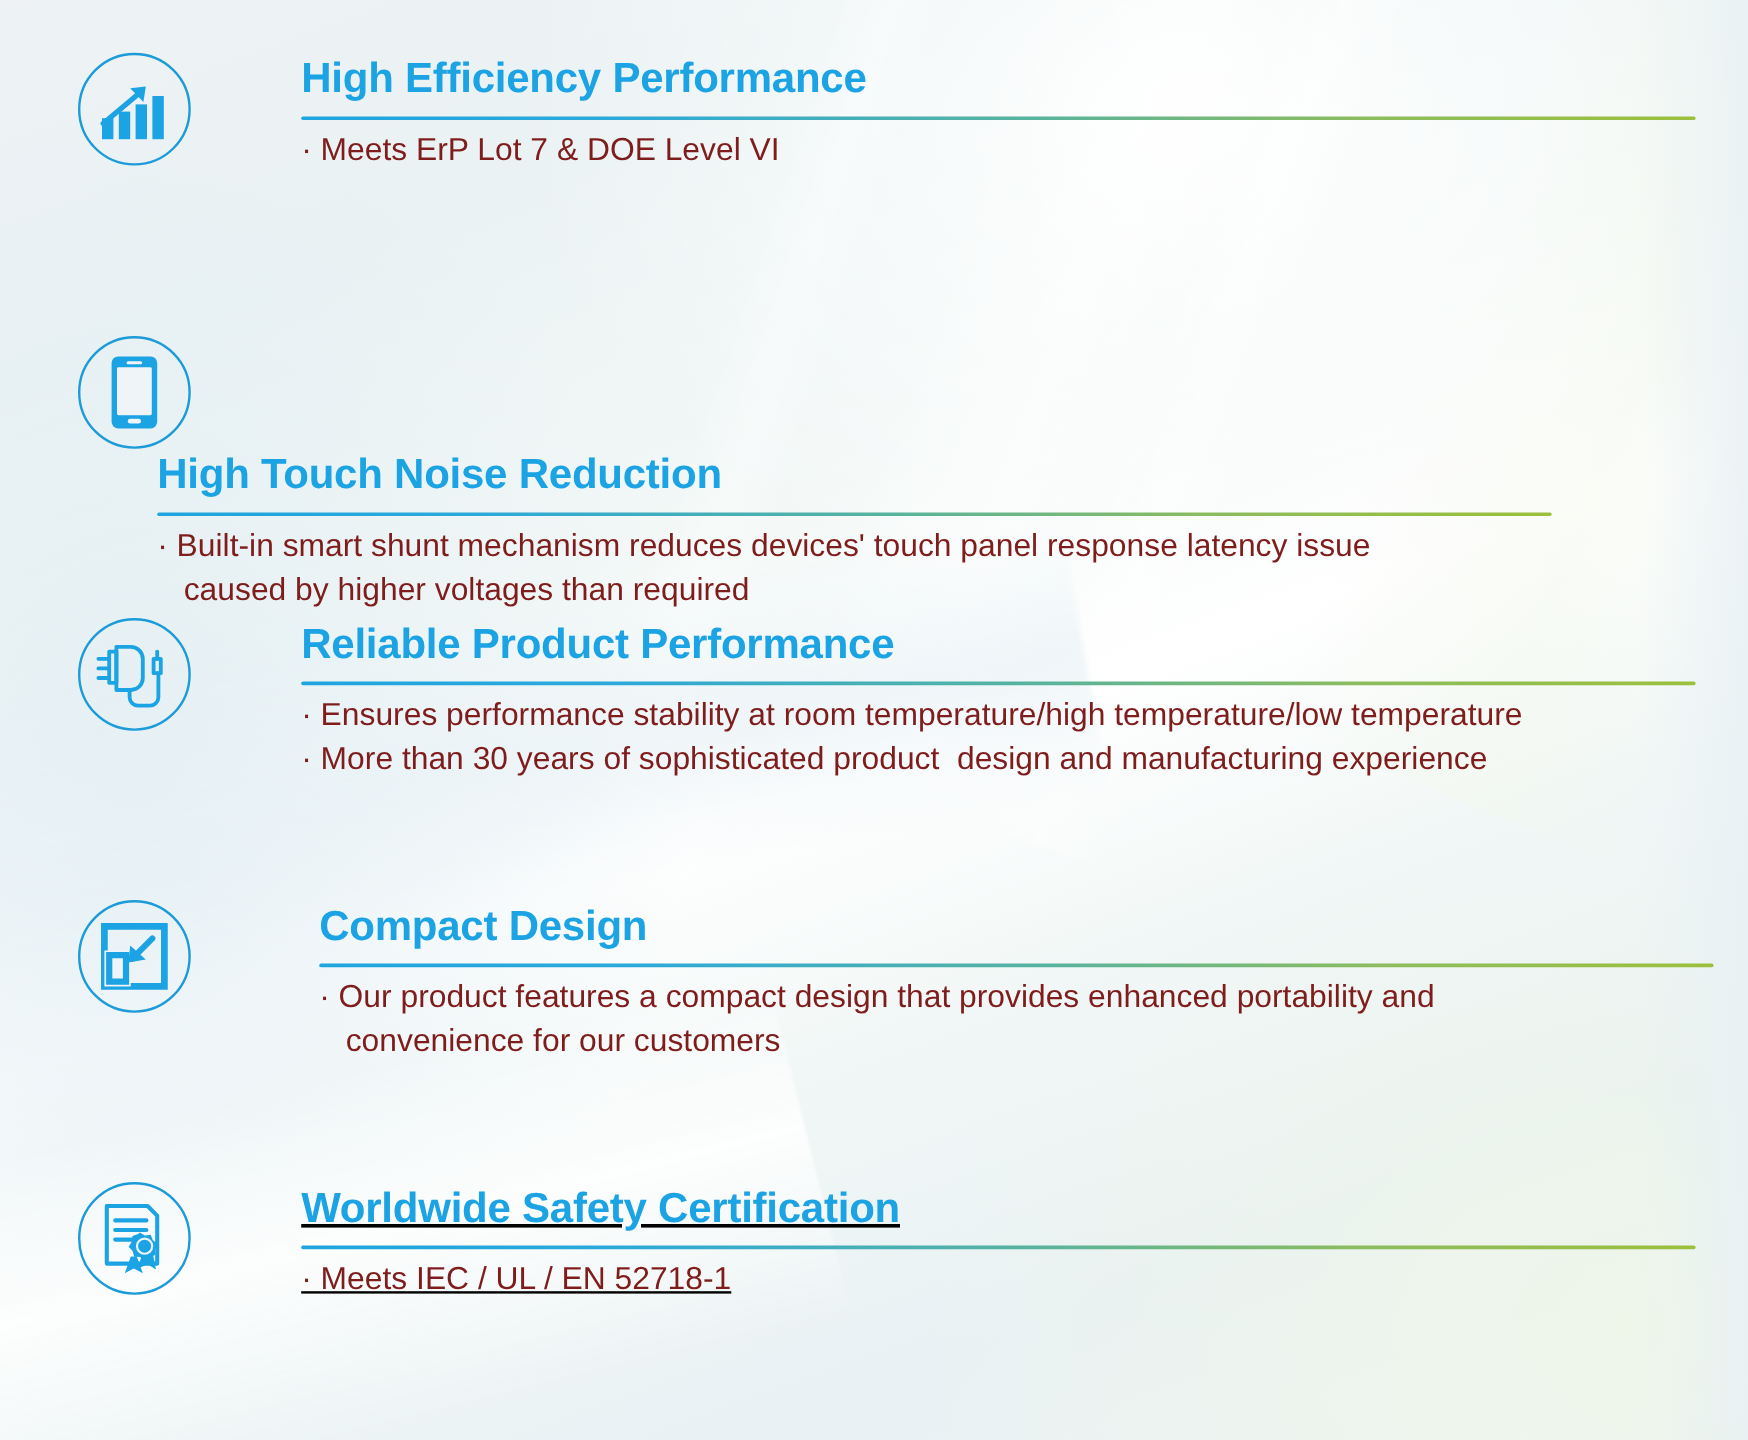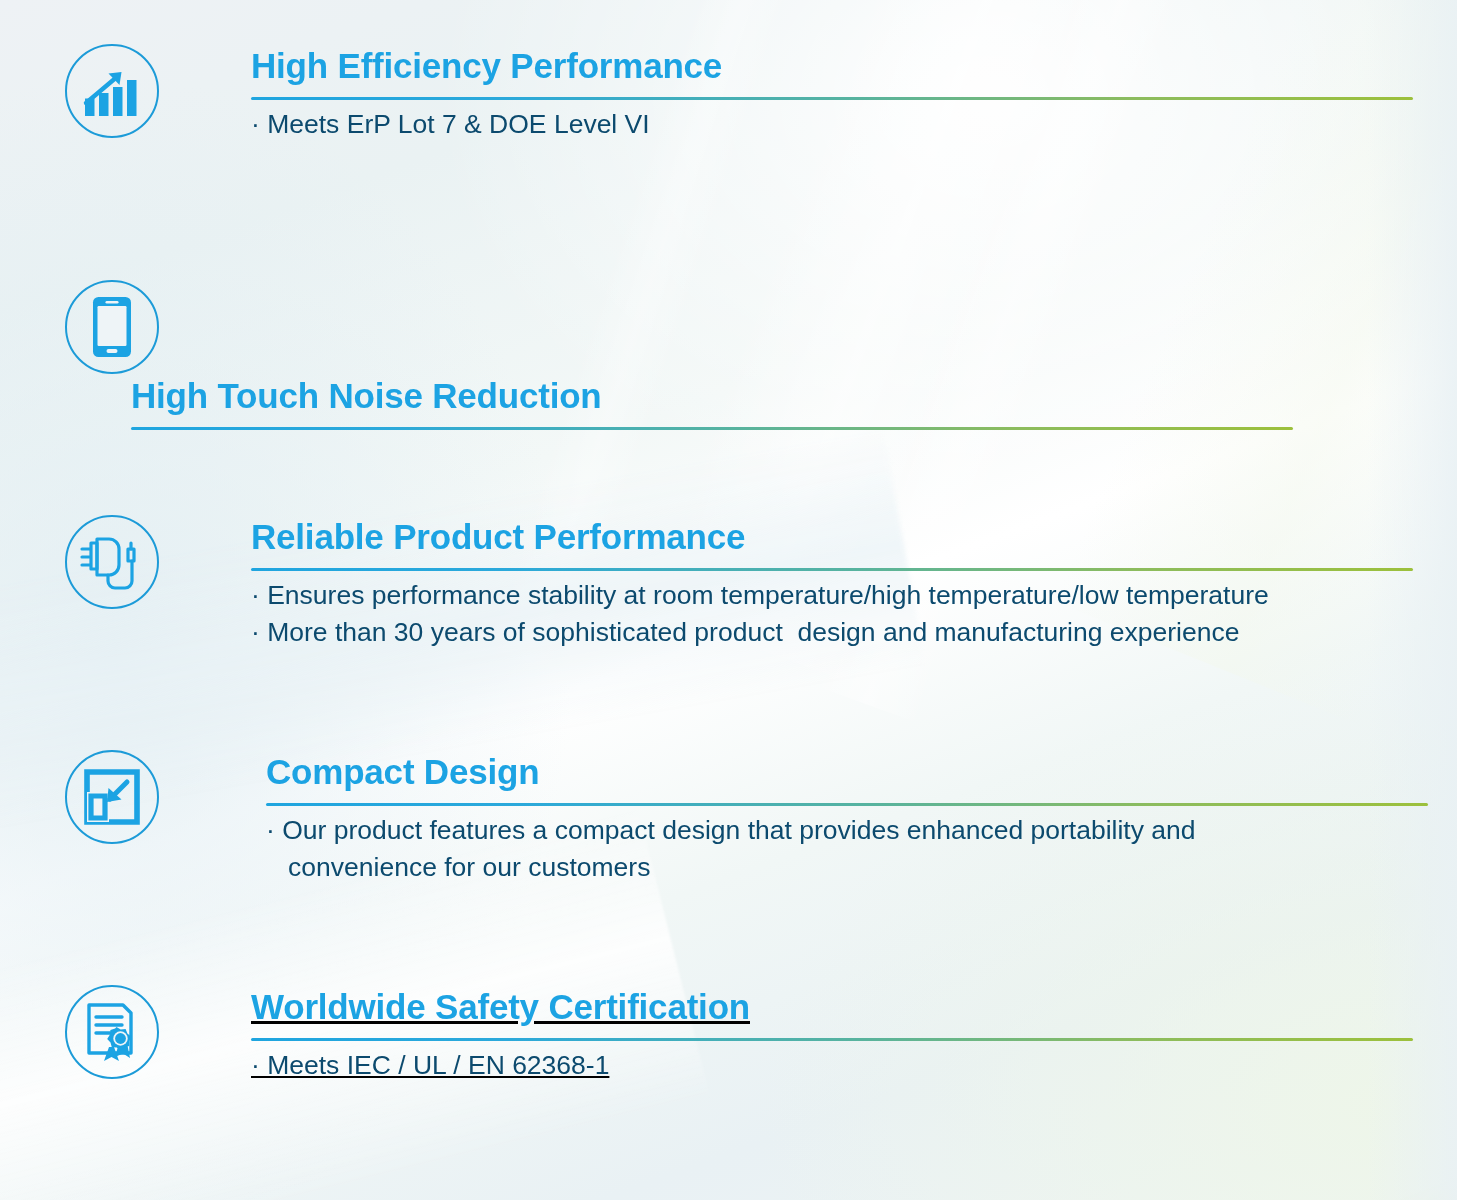--- a/index.html
+++ b/index.html
@@ -85,21 +85,21 @@
     font-family:"Liberation Sans","DejaVu Sans",sans-serif;
     white-space:nowrap;
   }
   .divider{
     height:3px;width:1162px;margin:9px 0 6px 0;
     background:linear-gradient(90deg,#1FA5DF 0%,#2BA9DB 22%,#57B39F 52%,#8CBC5E 76%,#9CC03C 100%);
     border-radius:2px;
   }
   .bullets{margin:0;padding:0;list-style:none;}
   .bullets li{
-    color:#0c4a6e;
+    color:#7f1d1d;
     font-size:26.5px;
     line-height:37px;
     font-weight:normal;
     white-space:pre-wrap;
   }
 </style>
 </head>
 <body>
 
 <div id="bg">
@@ -147,20 +147,24 @@
           <rect x="2" y="2" width="38" height="60" rx="5.5" fill="#1CA3E3"></rect>
           <rect x="6.5" y="11" width="29" height="40" rx="1.2" fill="#EEF4F7"></rect>
           <rect x="14.5" y="6" width="13" height="2.6" rx="1.3" fill="#EEF4F7"></rect>
           <rect x="15.5" y="54" width="11" height="4" rx="2" fill="#EEF4F7"></rect>
         </svg>
       </div>
     </div>
     <div class="feat-body">
       <div class="feat-title">High Touch Noise Reduction</div>
       <div class="divider"></div>
+      <ul class="bullets">
+        <li>· Built-in smart shunt mechanism reduces devices' touch panel response latency issue
+   caused by higher voltages than required</li>
+      </ul>
     </div>
   </div>
 
   <div class="feature" style="top:515px;">
     <div class="icon-wrap">
       <div class="icon-circle">
         <svg width="66" height="62" viewBox="0 0 66 62" fill="none" stroke="#1CA3E3" stroke-width="3.2" stroke-linecap="round" stroke-linejoin="round">
           <path d="M18 8 h12 a10 10 0 0 1 10 10 v16 a10 10 0 0 1 -10 10 h-12 z"></path>
           <path d="M12 12 h6 v26 h-6 z"></path>
           <path d="M3 18 h8 M3 26 h8 M3 34 h8"></path>
@@ -213,18 +217,18 @@
           <path d="M33.5 26 l4.2 2.6 l4.9 -.6 l1.8 4.6 l3.9 3.1 l-2.1 4.5 l0 4.9 l-4.8 1.1 l-3.7 3.2 l-4 -2.8 l-4.9 -.3 l-1.3 -4.7 l-3.3 -3.6 l2.6 -4.2 l.6 -4.9 l4.7 -1.5 z" fill="#1CA3E3"></path>
           <circle cx="37.5" cy="37.5" r="7.2" fill="#EEF4F7"></circle>
           <circle cx="37.5" cy="37.5" r="5.4" fill="#1CA3E3"></circle>
         </svg>
       </div>
     </div>
     <div class="feat-body">
       <div class="feat-title">Worldwide Safety Certification</div>
       <div class="divider"></div>
       <ul class="bullets">
-        <li>· Meets IEC / UL / EN 62368-1</li>
+        <li>· Meets IEC / UL / EN 52718-1</li>
       </ul>
     </div>
   </div>
 
 </div>
 
 </body></html>

